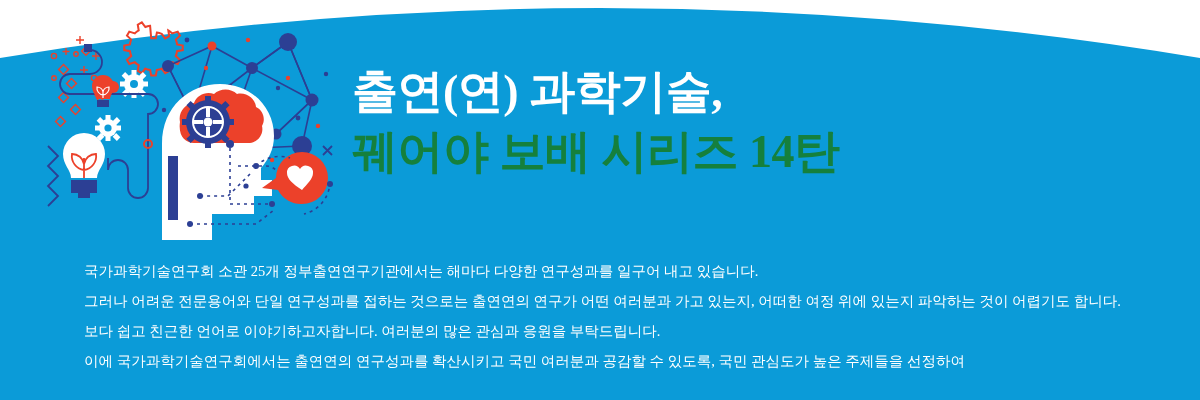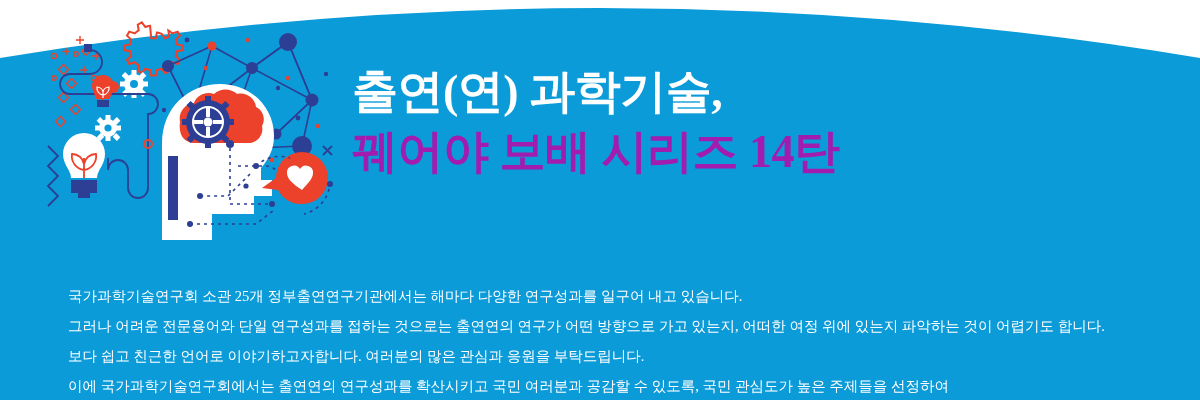--- a/index.html
+++ b/index.html
@@ -38,27 +38,26 @@
   }
   .title-line {
     font-size: 46px;
     line-height: 60px;
     font-weight: bold;
     letter-spacing: -0.5px;
     white-space: nowrap;
     margin: 0;
   }
   .title-line-1 { color: #ffffff; }
-  .title-line-2 { color: #a21caf; }
+  .title-line-2 { color: #15803d; }
   .body-block {
     position: absolute;
-    left: 68px;
+    left: 84px;
     top: 256px;
     width: 1090px;
-    margin-top: 25px;
   }
   .body-line {
     color: #ffffff;
     font-size: 14.5px;
     line-height: 30px;
     white-space: nowrap;
     margin: 0;
   }
 </style>
 </head>
@@ -256,18 +255,18 @@
     </g>
   </svg>
 
   <div class="title-block">
     <div class="title-line title-line-1">출연(연) 과학기술,</div>
     <div class="title-line title-line-2">꿰어야 보배 시리즈 14탄</div>
   </div>
 
   <div class="body-block">
     <p class="body-line">국가과학기술연구회 소관 25개 정부출연연구기관에서는 해마다 다양한 연구성과를 일구어 내고 있습니다.</p>
-    <p class="body-line">그러나 어려운 전문용어와 단일 연구성과를 접하는 것으로는 출연연의 연구가 어떤 방향으로 가고 있는지, 어떠한 여정 위에 있는지 파악하는 것이 어렵기도 합니다.</p>
+    <p class="body-line">그러나 어려운 전문용어와 단일 연구성과를 접하는 것으로는 출연연의 연구가 어떤 여러분과 가고 있는지, 어떠한 여정 위에 있는지 파악하는 것이 어렵기도 합니다.</p>
     <p class="body-line">보다 쉽고 친근한 언어로 이야기하고자합니다. 여러분의 많은 관심과 응원을 부탁드립니다.</p>
     <p class="body-line">이에 국가과학기술연구회에서는 출연연의 연구성과를 확산시키고 국민 여러분과 공감할 수 있도록, 국민 관심도가 높은 주제들을 선정하여</p>
   </div>
 
 </div>
 
 </body></html>

